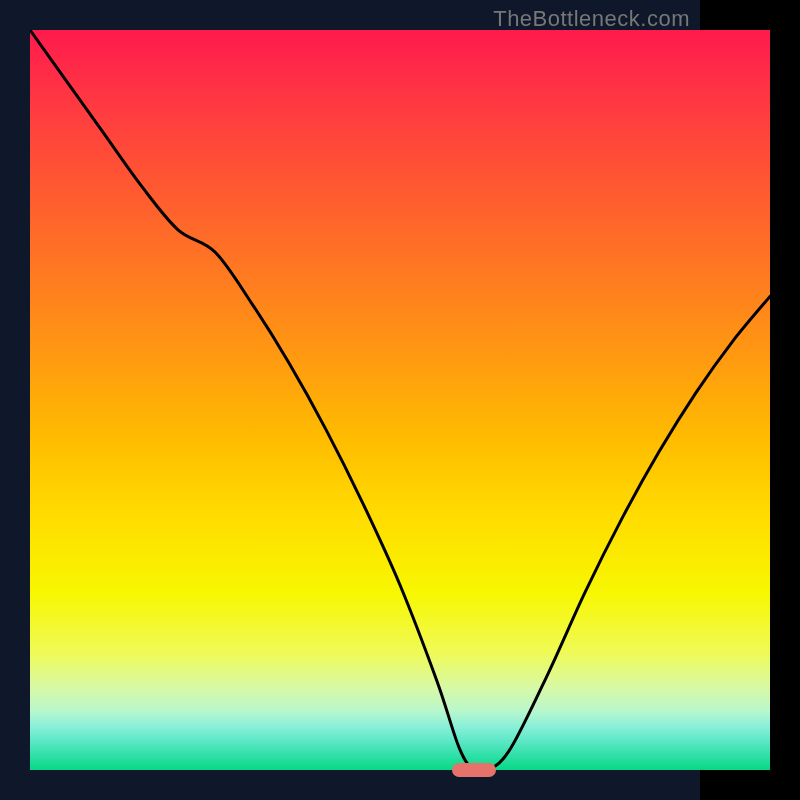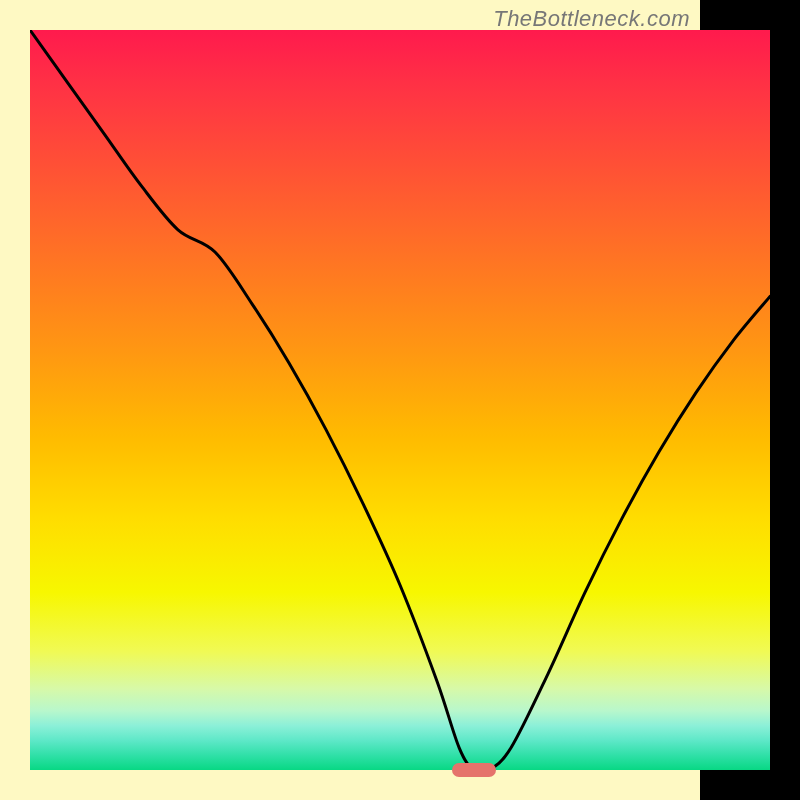--- a/index.html
+++ b/index.html
@@ -8,22 +8,21 @@
     width: 800px;
     height: 800px;
     background: #000;
     overflow: hidden;
     font-family: Arial, Helvetica, sans-serif;
   }
   .container {
     position: relative;
     width: 700px;
     height: 800px;
-    background: #fef9c3;
-    font-style: italic;
+    background: #0f172a;
   }
   .plot-area {
     position: absolute;
     left: 30px;
     top: 30px;
     width: 740px;
     height: 740px;
     background: linear-gradient(to bottom,
       #ff1a4d 0%,
       #ff3344 8%,

